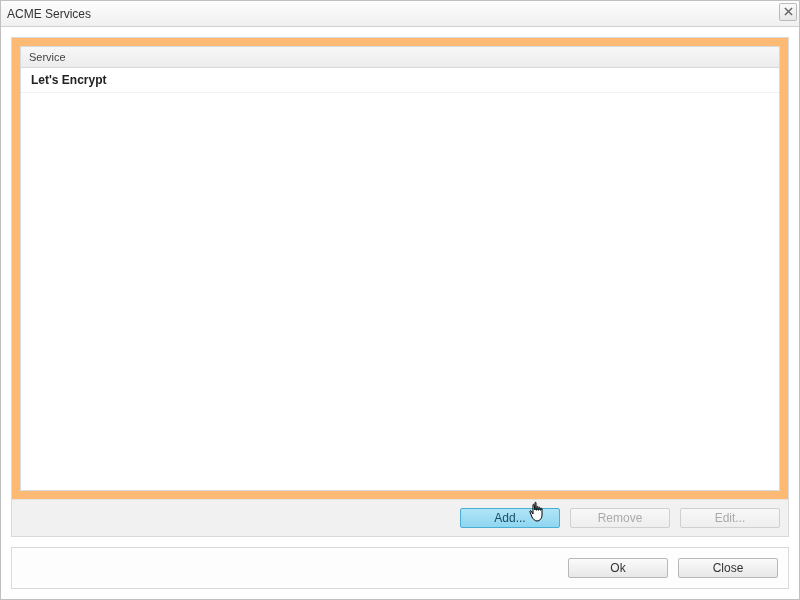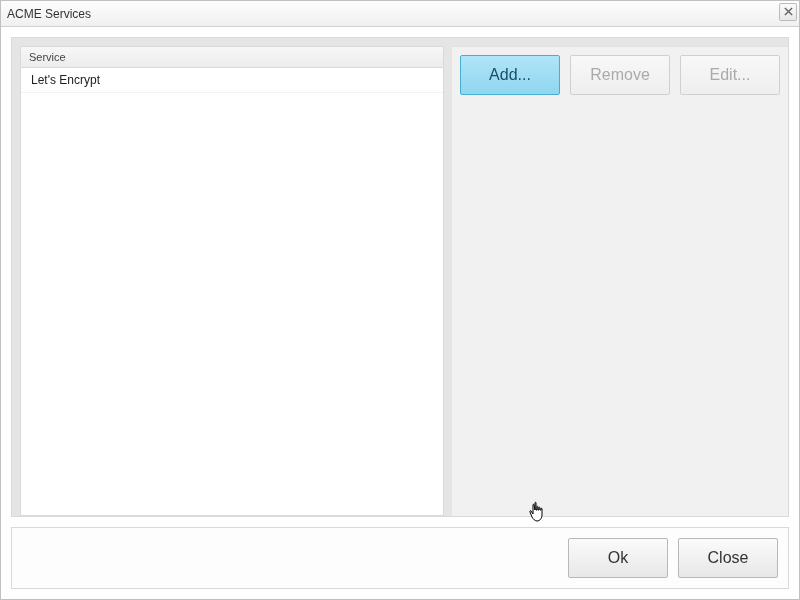--- a/index.html
+++ b/index.html
@@ -59,23 +59,23 @@
     }
     .window-body {
       flex: 1;
       padding: 10px;
       display: flex;
       flex-direction: column;
     }
     .main-panel {
       flex: 1;
       border: 1px solid #d9d9d9;
-      background: #e5e5e5;
-      display: flex;
-      flex-direction: row;
+      background: #fdba74;
+      display: flex;
+      flex-direction: column;
       margin-bottom: 10px;
     }
     .table-wrapper {
       flex: 1;
       margin: 8px 8px 0 8px;
       border: 1px solid #d9d9d9;
       background: #ffffff;
       display: flex;
       flex-direction: column;
       overflow: hidden;
@@ -88,21 +88,21 @@
       font-size: 11px;
     }
     .table-body {
       flex: 1;
       overflow: auto;
     }
     .table-row {
       padding: 5px 10px;
       border-bottom: 1px solid #f2f2f2;
       font-size: 12px;
-      font-weight: normal;
+      font-weight: bold;
       color: #222;
       cursor: default;
     }
     .panel-buttons {
       background: #f1f1f1;
       border-top: 1px solid #e2e2e2;
       padding: 8px;
       margin-top: 8px;
       display: flex;
       justify-content: flex-end;
@@ -111,25 +111,25 @@
     .footer-panel {
       border: 1px solid #d9d9d9;
       background: #fdfdfd;
       padding: 10px;
       display: flex;
       justify-content: flex-end;
       gap: 10px;
     }
     .btn {
       min-width: 100px;
-      height: 40px;
+      height: 20px;
       border: 1px solid #b8b8b8;
       background: linear-gradient(#fbfbfb, #e7e7e7);
       color: #333;
-      font-size: 16px;
+      font-size: 12px;
       border-radius: 2px;
       cursor: pointer;
       display: inline-flex;
       align-items: center;
       justify-content: center;
       padding: 0 11px;
     }
     .btn-highlight {
       background: linear-gradient(#b0e4f8, #8fd6f0);
       border-color: #4aaed4;

